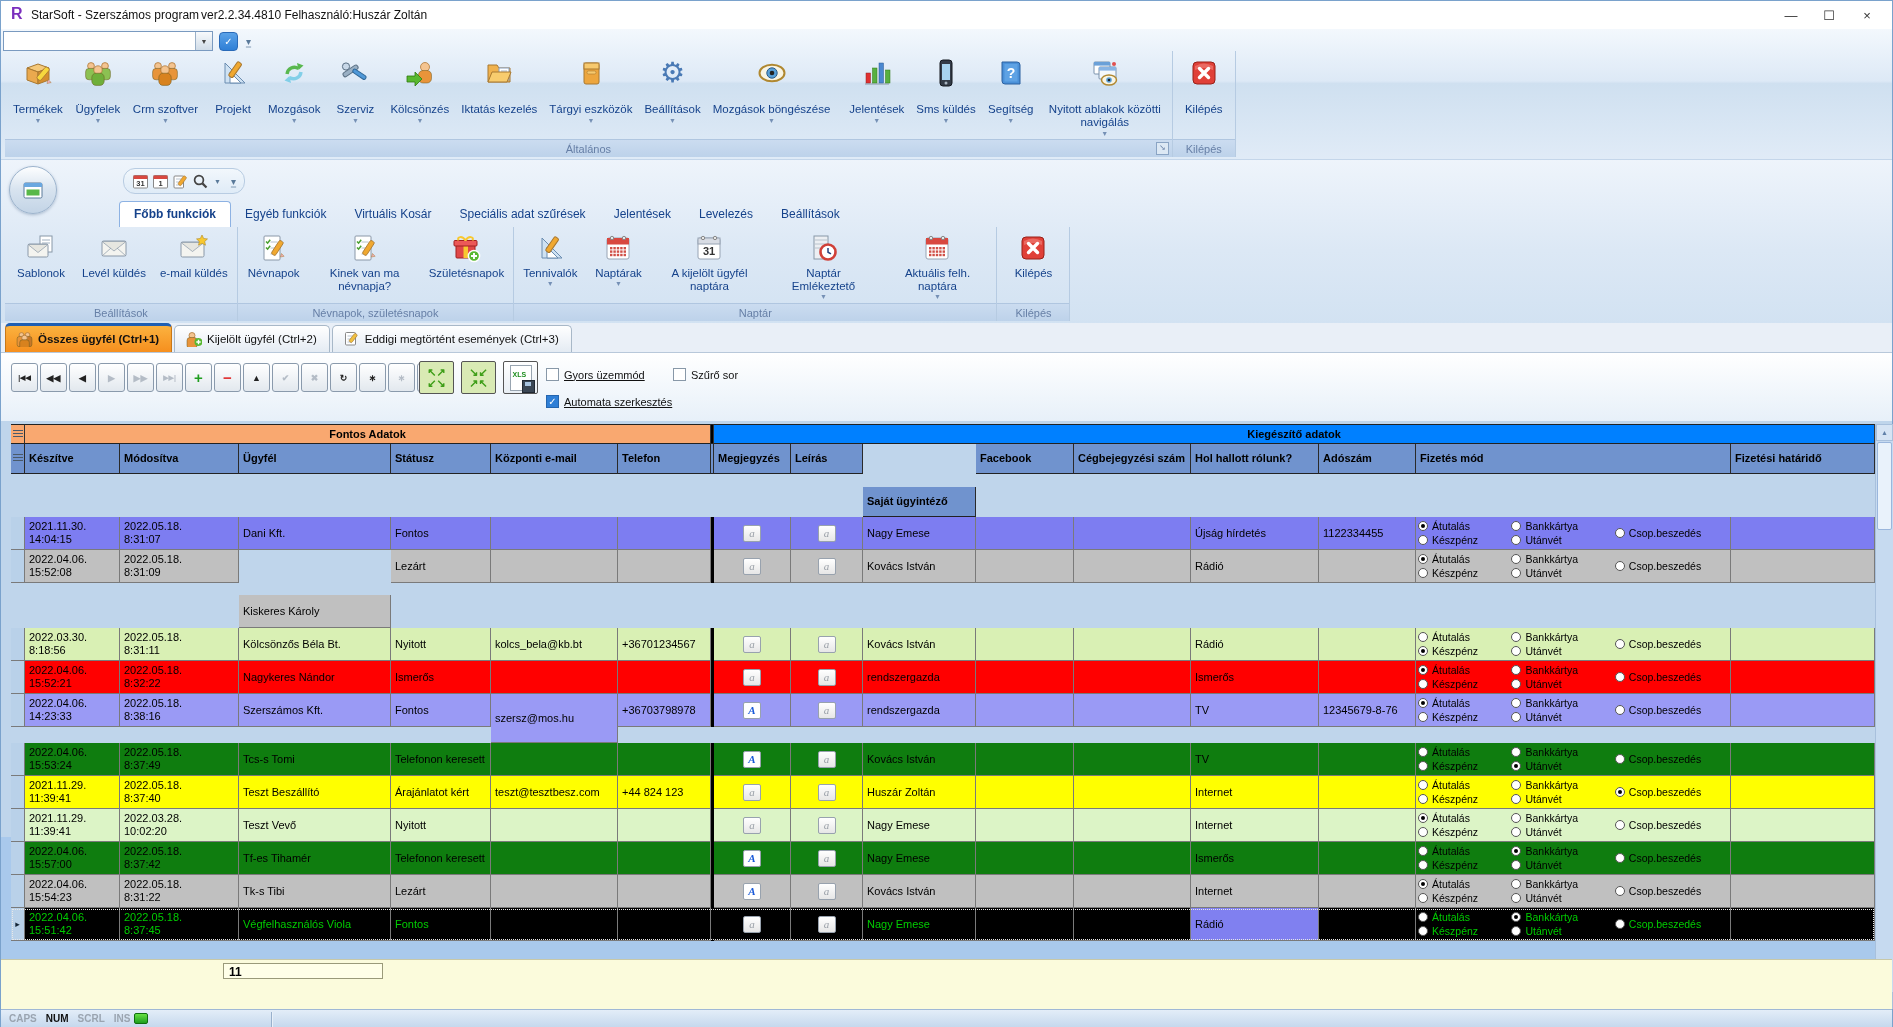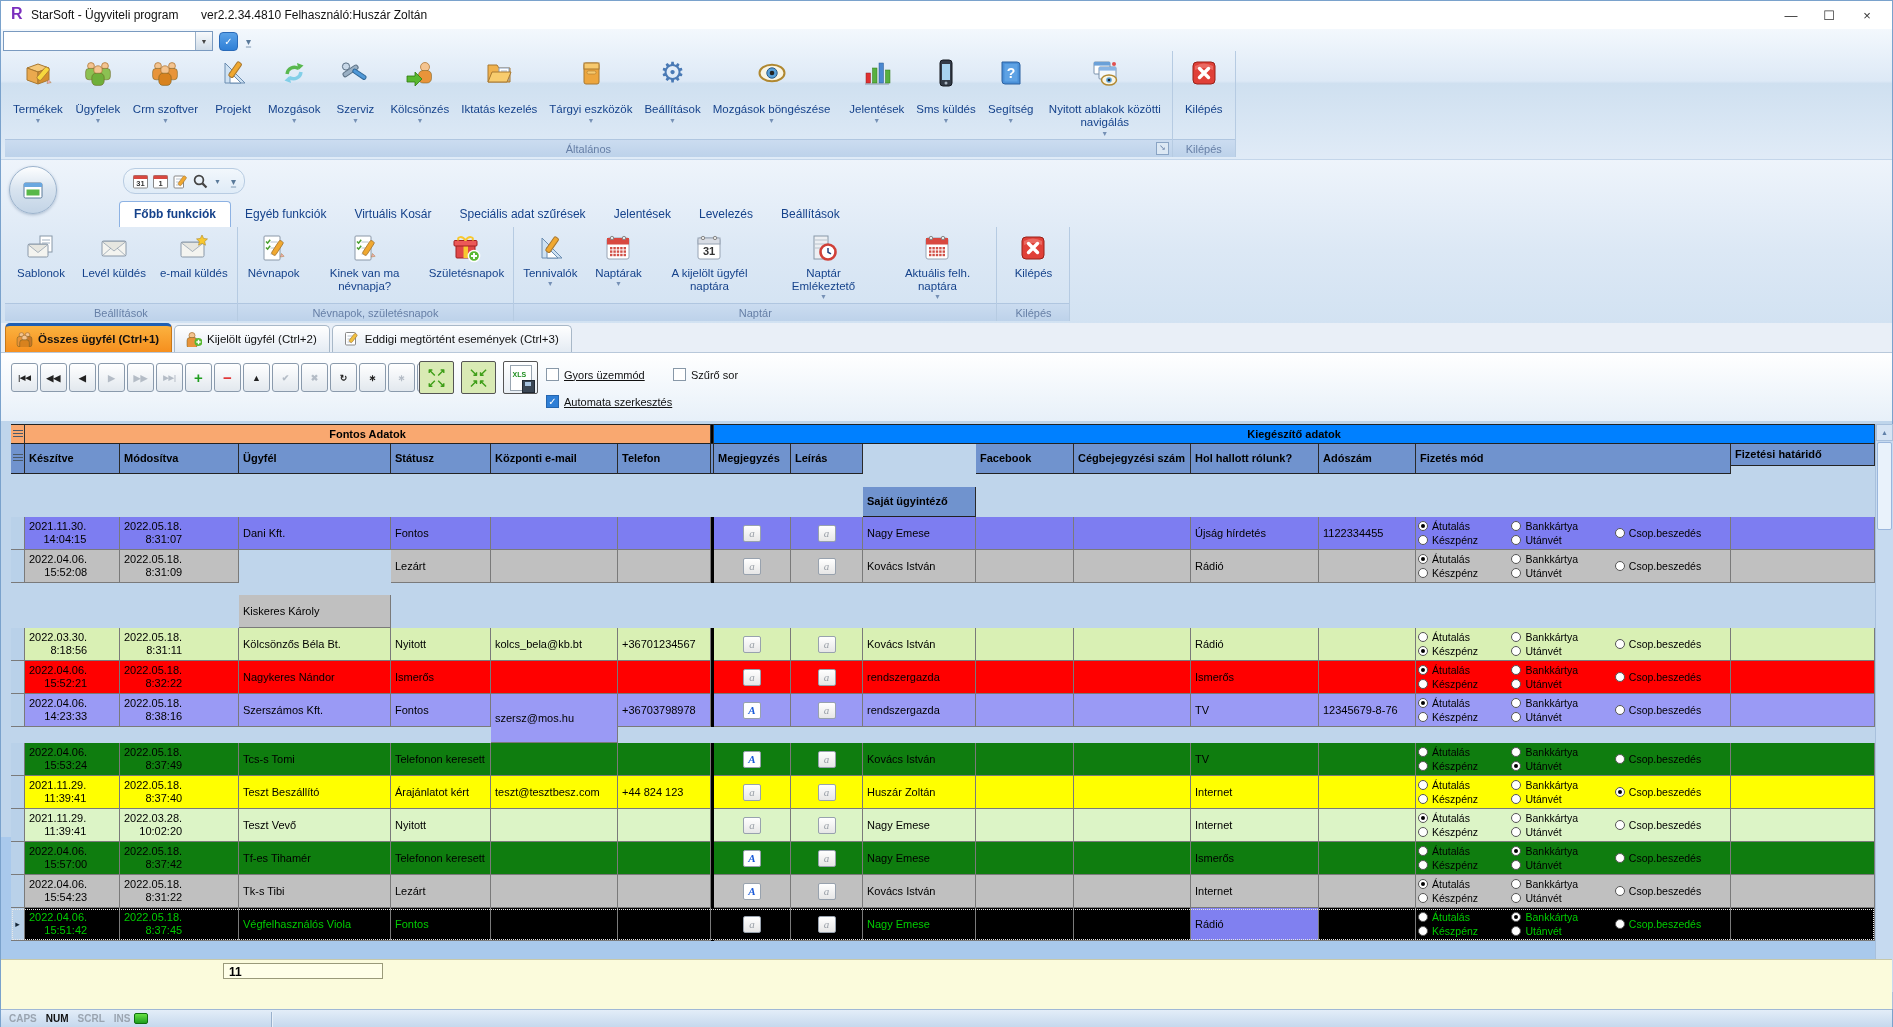--- a/index.html
+++ b/index.html
@@ -76,21 +76,21 @@
     background:#d9eab4;display:flex;align-items:center;justify-content:center;
     font-size:11px;font-weight:bold;color:#3e9e18;line-height:11px;text-align:center;white-space:pre;}
   .sbtn.xls{background:linear-gradient(#ffffff,#e8eef4);}
   .cbx{position:absolute;display:flex;align-items:center;gap:5px;font-size:11px;color:#111;}
   .cbox{width:13px;height:13px;border:1px solid #8898a8;background:#fff;box-sizing:border-box;
     display:flex;align-items:center;justify-content:center;font-size:10px;color:#fff;}
   .cbox.on{background:#2f7fd6;border-color:#2465ae;}
   .u{text-decoration:underline;}
   
   .grid{position:absolute;left:10px;top:423px;font-size:11px;color:#000;}
-  .grow{display:flex;text-align:right;}
+  .grow{display:flex;}
   .gcell{box-sizing:border-box;border-right:1px solid #7a7a7a;border-bottom:1px solid #7a7a7a;
     padding:2px 4px;display:flex;align-items:center;white-space:pre-line;overflow:hidden;line-height:13px;}
   .bandrow .gcell{font-weight:bold;justify-content:center;border-right:1px solid #333;border-bottom:1px solid #222;border-top:1px solid #222;}
   .hdrrow .gcell{background:#7093ce;font-weight:bold;border-right:1px solid #2a2a2a;border-bottom:1px solid #222;}
   .indcell{background:#b9d1e9;justify-content:center;padding:0;font-size:9px;color:#123;}
   .divcell{background:#000;padding:0;border:none;}
   .ham{width:10px;height:9px;background:repeating-linear-gradient(#4a5a6a 0 1px,transparent 1px 3px);}
   .memo{width:16px;height:15px;border:1px solid #98a2ae;border-radius:2px;
     background:linear-gradient(#ffffff,#e6e6e6);display:flex;align-items:center;justify-content:center;
     font-family:"Liberation Serif",serif;font-style:italic;font-size:11px;color:#9aa0a8;margin:0 auto;}
@@ -123,21 +123,21 @@
   .led{position:absolute;left:133px;top:3px;width:14px;height:11px;border-radius:2px;
     background:linear-gradient(#66e042,#1e9e1e);border:1px solid #0e6e0e;box-sizing:border-box;}
   .sdiv{position:absolute;left:270px;top:2px;width:1px;height:15px;background:#98b0cc;box-shadow:1px 0 0 #e8f0f8;}
 </style>
 </head>
 <body>
 
 <div class="app">
   <div class="titlebar">
     <span class="logo">R</span>
-    <span class="title">StarSoft - Ügyviteli program</span>
+    <span class="title">StarSoft - Szerszámos program</span>
     <span class="subtitle">ver2.2.34.4810 Felhasználó:Huszár Zoltán</span>
     <div class="winbtns" id="winbtns">
         <span class="winbtn">—</span>
         <span class="winbtn">☐</span>
         <span class="winbtn">×</span>
       </div>
   </div>
 
   <div class="ribbon1">
     <div class="qatrow">
@@ -730,21 +730,21 @@
         <div class="gcell" style="width:93px;height:30px;">Telefon</div>
         <div class="gcell divcell" style="width:3px;height:30px;"></div>
         <div class="gcell" style="width:77px;height:30px;">Megjegyzés</div>
         <div class="gcell" style="width:72px;height:30px;">Leírás</div>
         <div class="gcell" style="width:113px;height:30px;margin-top:43px;">Saját ügyintéző</div>
         <div class="gcell" style="width:98px;height:30px;">Facebook</div>
         <div class="gcell" style="width:117px;height:30px;">Cégbejegyzési szám</div>
         <div class="gcell" style="width:128px;height:30px;">Hol hallott rólunk?</div>
         <div class="gcell" style="width:97px;height:30px;">Adószám</div>
         <div class="gcell" style="width:315px;height:30px;">Fizetés mód</div>
-        <div class="gcell" style="width:144px;height:22px;">Fizetési határidő</div>
+        <div class="gcell" style="width:144px;height:30px;">Fizetési határidő</div>
       </div>
       <div class="grow">
         <div class="gcell indcell" style="width:14px;height:33px;"></div>
         <div class="gcell" style="width:95px;height:33px;background:#7d7df1;color:#000000;">2021.11.30.
 14:04:15</div>
         <div class="gcell" style="width:119px;height:33px;background:#7d7df1;color:#000000;">2022.05.18.
 8:31:07</div>
         <div class="gcell" style="width:152px;height:33px;background:#7d7df1;color:#000000;">Dani Kft.</div>
         <div class="gcell" style="width:100px;height:33px;background:#7d7df1;color:#000000;">Fontos</div>
         <div class="gcell" style="width:127px;height:33px;background:#7d7df1;color:#000000;"></div>

